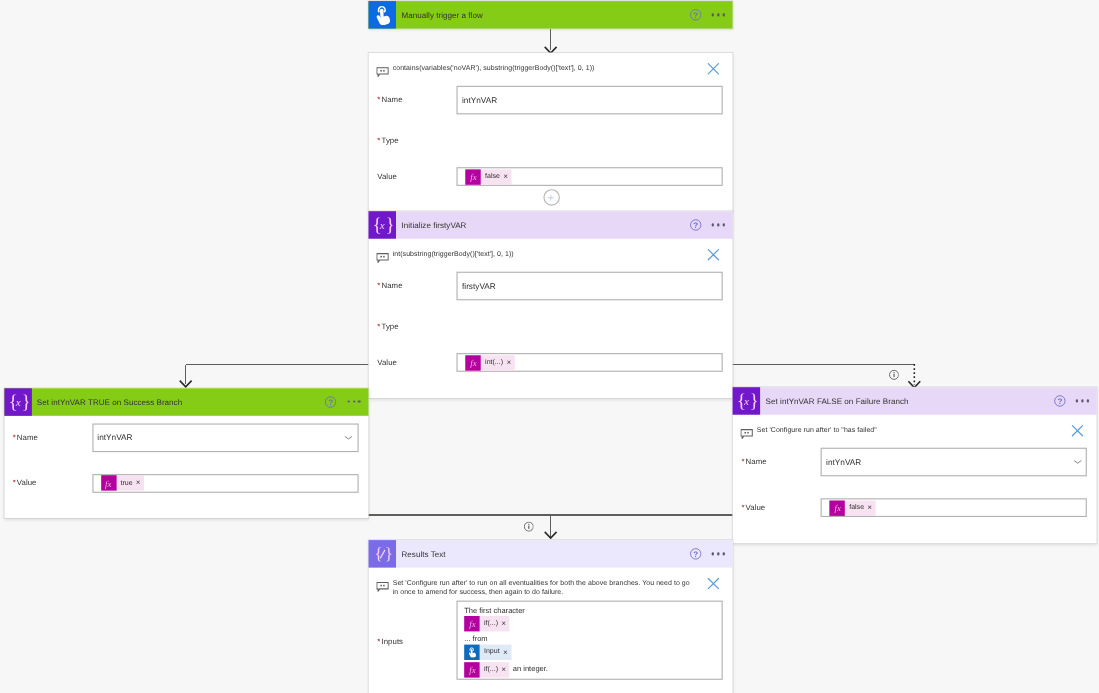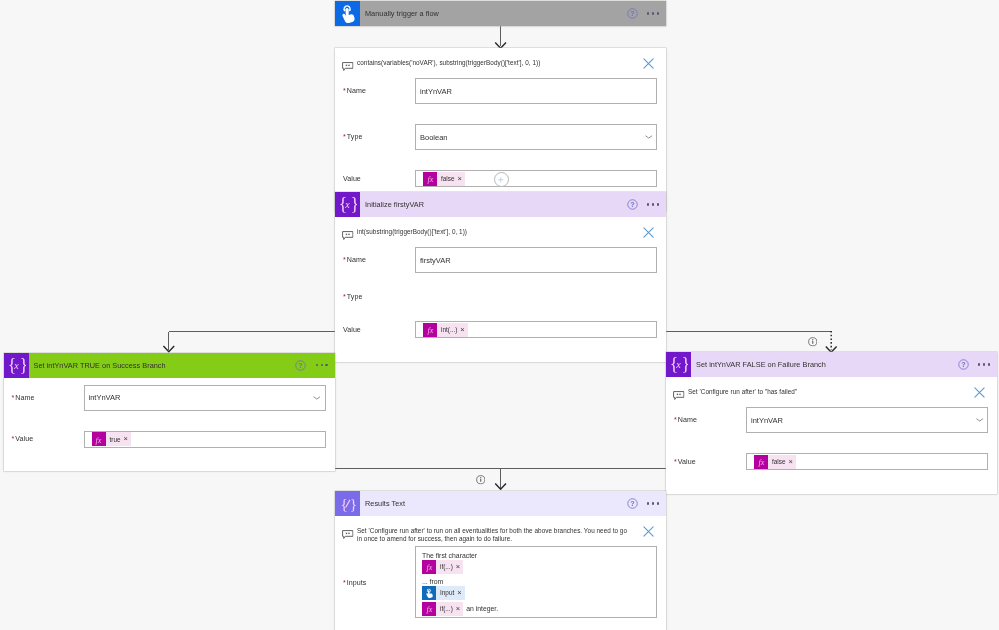--- a/index.html
+++ b/index.html
@@ -132,21 +132,21 @@
     <g stroke="#2b2a29" stroke-width="1.45" fill="none" stroke-linecap="butt">
       <path d="M495.2 42.6 L500.6 48.3 L506.0 42.6"></path>
       <path d="M495.4 186.6 L500.6 191.9 L505.8 186.6"></path>
       <path d="M163.4 346.0 L168.8 351.7 L174.2 346.0"></path>
       <path d="M825.8 346.6 L831.2 352.3 L836.6 346.6"></path>
       <path d="M495.2 483.5 L500.6 489.2 L506.0 483.5"></path>
     </g>
   </svg>
   <div id="layer-cards">
       <div class="card" style="left: 335px; top: 1px; width: 331px;">
-        <div class="card-head" style="background:#a3a3a3">
+        <div class="card-head" style="background:#84cc16">
           <span class="card-icon" style="background:#0b6ae4">
             <svg viewBox="0 0 32 32" width="19" height="19" style="color:#fff">
               <use href="#ic-hand"></use>
             </svg>
           </span>
           <span class="card-title">Manually trigger a flow</span>
           <span class="head-actions">
             <span class="hbtn">
               <svg class="help-ic" viewBox="0 0 16 16" style="color:#6f6ec4">
                 <use href="#ic-help"></use>
@@ -172,26 +172,20 @@
               </svg></span>
           </div>
           <div class="field">
             <span class="flabel"><span class="req">*</span><span>Name</span></span>
             <span class="fctl">
               <span>intYnVAR</span>
             </span>
           </div>
           <div class="field">
             <span class="flabel"><span class="req">*</span><span>Type</span></span>
-            <span class="fctl sel">
-              <span>Boolean</span>
-              <svg class="chev" viewBox="0 0 16 16" style="color:#605e5c">
-                <use href="#ic-chev"></use>
-              </svg>
-            </span>
           </div>
           <div class="field">
             <span class="flabel"><span>Value</span></span>
             <span class="fctl token">
               <span class="tok fx">
                 <span class="tic">
                   <svg viewBox="0 0 32 32" width="13" height="13" style="color:#f4b5e8">
                     <use href="#ic-fx"></use>
                   </svg>
                 </span>

